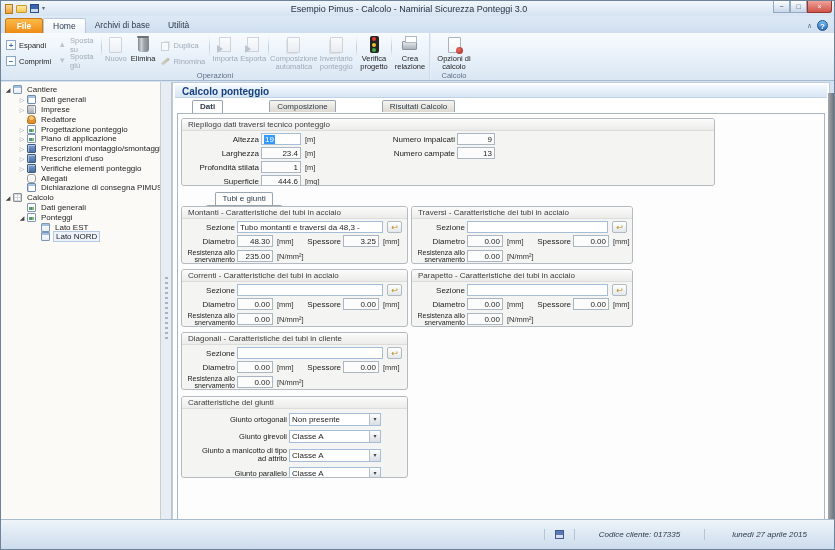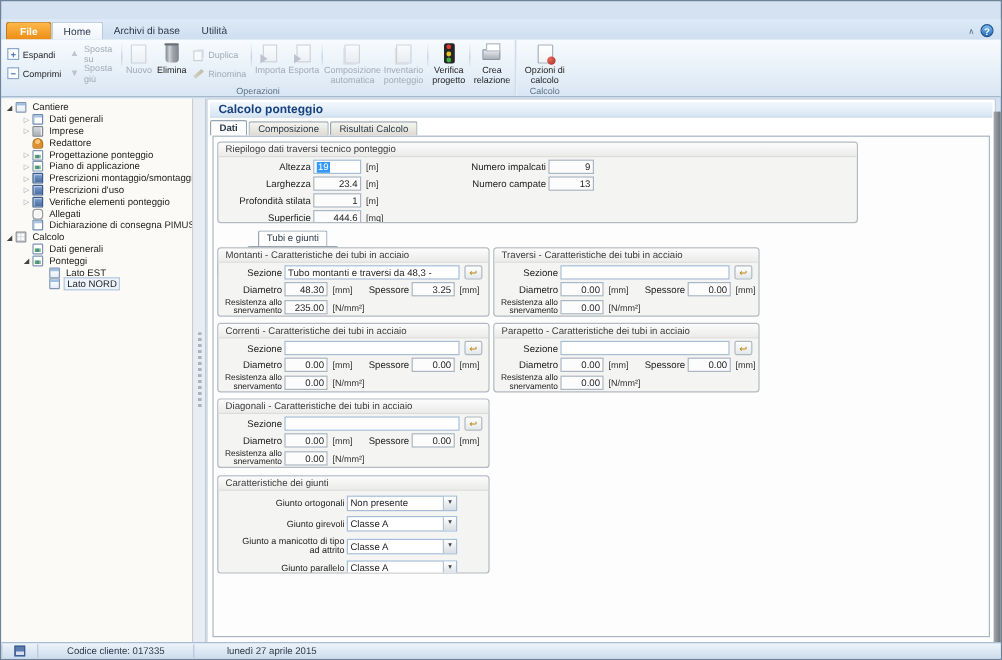--- a/index.html
+++ b/index.html
@@ -94,21 +94,21 @@
   .splitter{position:absolute;left:160px;top:81px;width:11px;bottom:13px;background:#e8edf3;
             border-right:1px solid #b6c2d0;}
   .splitter .grip{position:absolute;left:4px;top:50%;width:3px;height:64px;transform:translateY(-50%);
                   background:repeating-linear-gradient(#aab4be 0 2px,transparent 2px 5px);}
 
   
   .main{position:absolute;left:171px;top:81px;width:658px;bottom:13px;background:#fff;border:1px solid #c0cddc;}
   .main-header{position:absolute;top:2px;left:2px;right:2px;height:13px;padding-left:7px;
                background:linear-gradient(#f3f8fd,#d7e6f4);border-bottom:1px solid #bed2e6;
                font-size:10px;font-weight:bold;line-height:13px;}
-  .tabs1{position:absolute;top:17px;left:2px;display:flex;align-items:flex-end;}
+  .tabs1{position:absolute;top:17px;left:19px;display:flex;gap:45px;}
   .tab1{font-size:8px;height:12px;line-height:12px;padding:0 7px;margin-right:1px;color:#2c3a48;
         background:linear-gradient(#f5f5f1,#dedad2);border:1px solid #98a4b0;border-bottom:none;border-radius:2px 2px 0 0;}
   .tab1.active{background:#fdfdfd;height:13px;font-weight:bold;}
   .tabpage{position:absolute;top:30px;left:4px;right:4px;bottom:4px;background:#fdfdfd;border:1px solid #a9b6c4;}
 
   .gbox{position:absolute;background:#f4f4f3;border:1px solid #b4bac0;border-radius:3px;overflow:hidden;}
   .gtitle{height:12px;line-height:12px;padding:0 6px;font-size:8px;color:#3c3c3c;
           background:linear-gradient(#fcfcfc,#ebebea);border-bottom:1px solid #dcdcda;}
   .lab{text-align:right;font-size:8px;color:#222;flex:none;}
   .unit{font-size:7.5px;color:#333;flex:none;margin-left:2px;}
@@ -146,30 +146,44 @@
   
   .giunti .lab.lg{width:88px;font-size:7.5px;line-height:8px;white-space:normal;margin-left:12px;}
   .gsel{width:92px;height:13px;flex:none;border:1px solid #a5bdd6;background:#fff;display:flex;align-items:center;}
   .gsel .val{flex:1;font-size:8px;padding-left:2px;line-height:11px;}
   .gsel .arr{width:11px;height:11px;flex:none;background:linear-gradient(#fefefe,#d8dee4);border-left:1px solid #b8c0c8;
              font-size:6px;line-height:11px;text-align:center;color:#444;}
   .giunti .row{margin-top:4px;}
 
   
   .rstrip{position:absolute;right:0;top:92px;bottom:13px;width:6px;background:linear-gradient(90deg,#a3a9af,#6d7379);}
-  .statusbar{position:absolute;left:0;right:0;bottom:0;height:14px;display:flex;align-items:center;
-             background:linear-gradient(#eef4fa,#ccdcec);border-top:1px solid #a7bcd0;font-size:8px;color:#2e3a48;}
+  .statusbar{position:absolute;left:0;right:0;bottom:0;height:30px;display:flex;align-items:center;justify-content:flex-end;
+             background:linear-gradient(#eef4fa,#ccdcec);border-top:1px solid #a7bcd0;font-size:8px;color:#2e3a48;font-style:italic;}
   .sb-cell{border-left:1px solid #b4c5d6;height:11px;display:flex;align-items:center;justify-content:center;padding:0 10px;}
   .st-save{width:9px;height:9px;background:#5a7ab0;border:1px solid #3a5a90;box-shadow:inset 0 -3px 0 #d8e0f0;}
 </style>
 </head>
 <body>
 
 <div class="win">
 
+  <div class="titlebar">
+    <div class="qat">
+      <span class="q-new"></span>
+      <span class="q-open"></span>
+      <span class="q-save"></span>
+      <span class="q-drop">▾</span>
+    </div>
+    <div class="title-text">Esempio Pimus - Calcolo - Namirial Sicurezza Ponteggi 3.0</div>
+    <div class="winbtns">
+      <div class="wb">−</div>
+      <div class="wb">□</div>
+      <div class="wb close">×</div>
+    </div>
+  </div>
 
   <div class="tabrow">
     <div class="file-tab">File</div>
     <div class="rtab active">Home</div>
     <div class="rtab">Archivi di base</div>
     <div class="rtab">Utilità</div>
     <div class="tabrow-right">
       <span class="rib-min">∧</span>
       <span class="helpbtn">?</span>
     </div>
@@ -496,21 +510,21 @@
           <span class="unit">[mm]</span>
         </div>
         <div class="row">
           <span class="lab lf two">Resistenza allo snervamento</span>
           <div class="inp num">0.00</div>
           <span class="unit big">[N/mm²]</span>
         </div>
       </div>
 
       <div class="gbox tube" style="left:3px;top:218px;width:227px;height:58px;">
-        <div class="gtitle">Diagonali - Caratteristiche dei tubi in acciaio</div>
+        <div class="gtitle">Diagonali - Caratteristiche dei tubi in cliente</div>
         <div class="row">
           <span class="lab lf">Sezione</span>
           <div class="inp sez"></div>
           <div class="pick">↩</div>
         </div>
         <div class="row">
           <span class="lab lf">Diametro</span>
           <div class="inp num">0.00</div>
           <span class="unit">[mm]</span>
           <span class="lab ls">Spessore</span>

